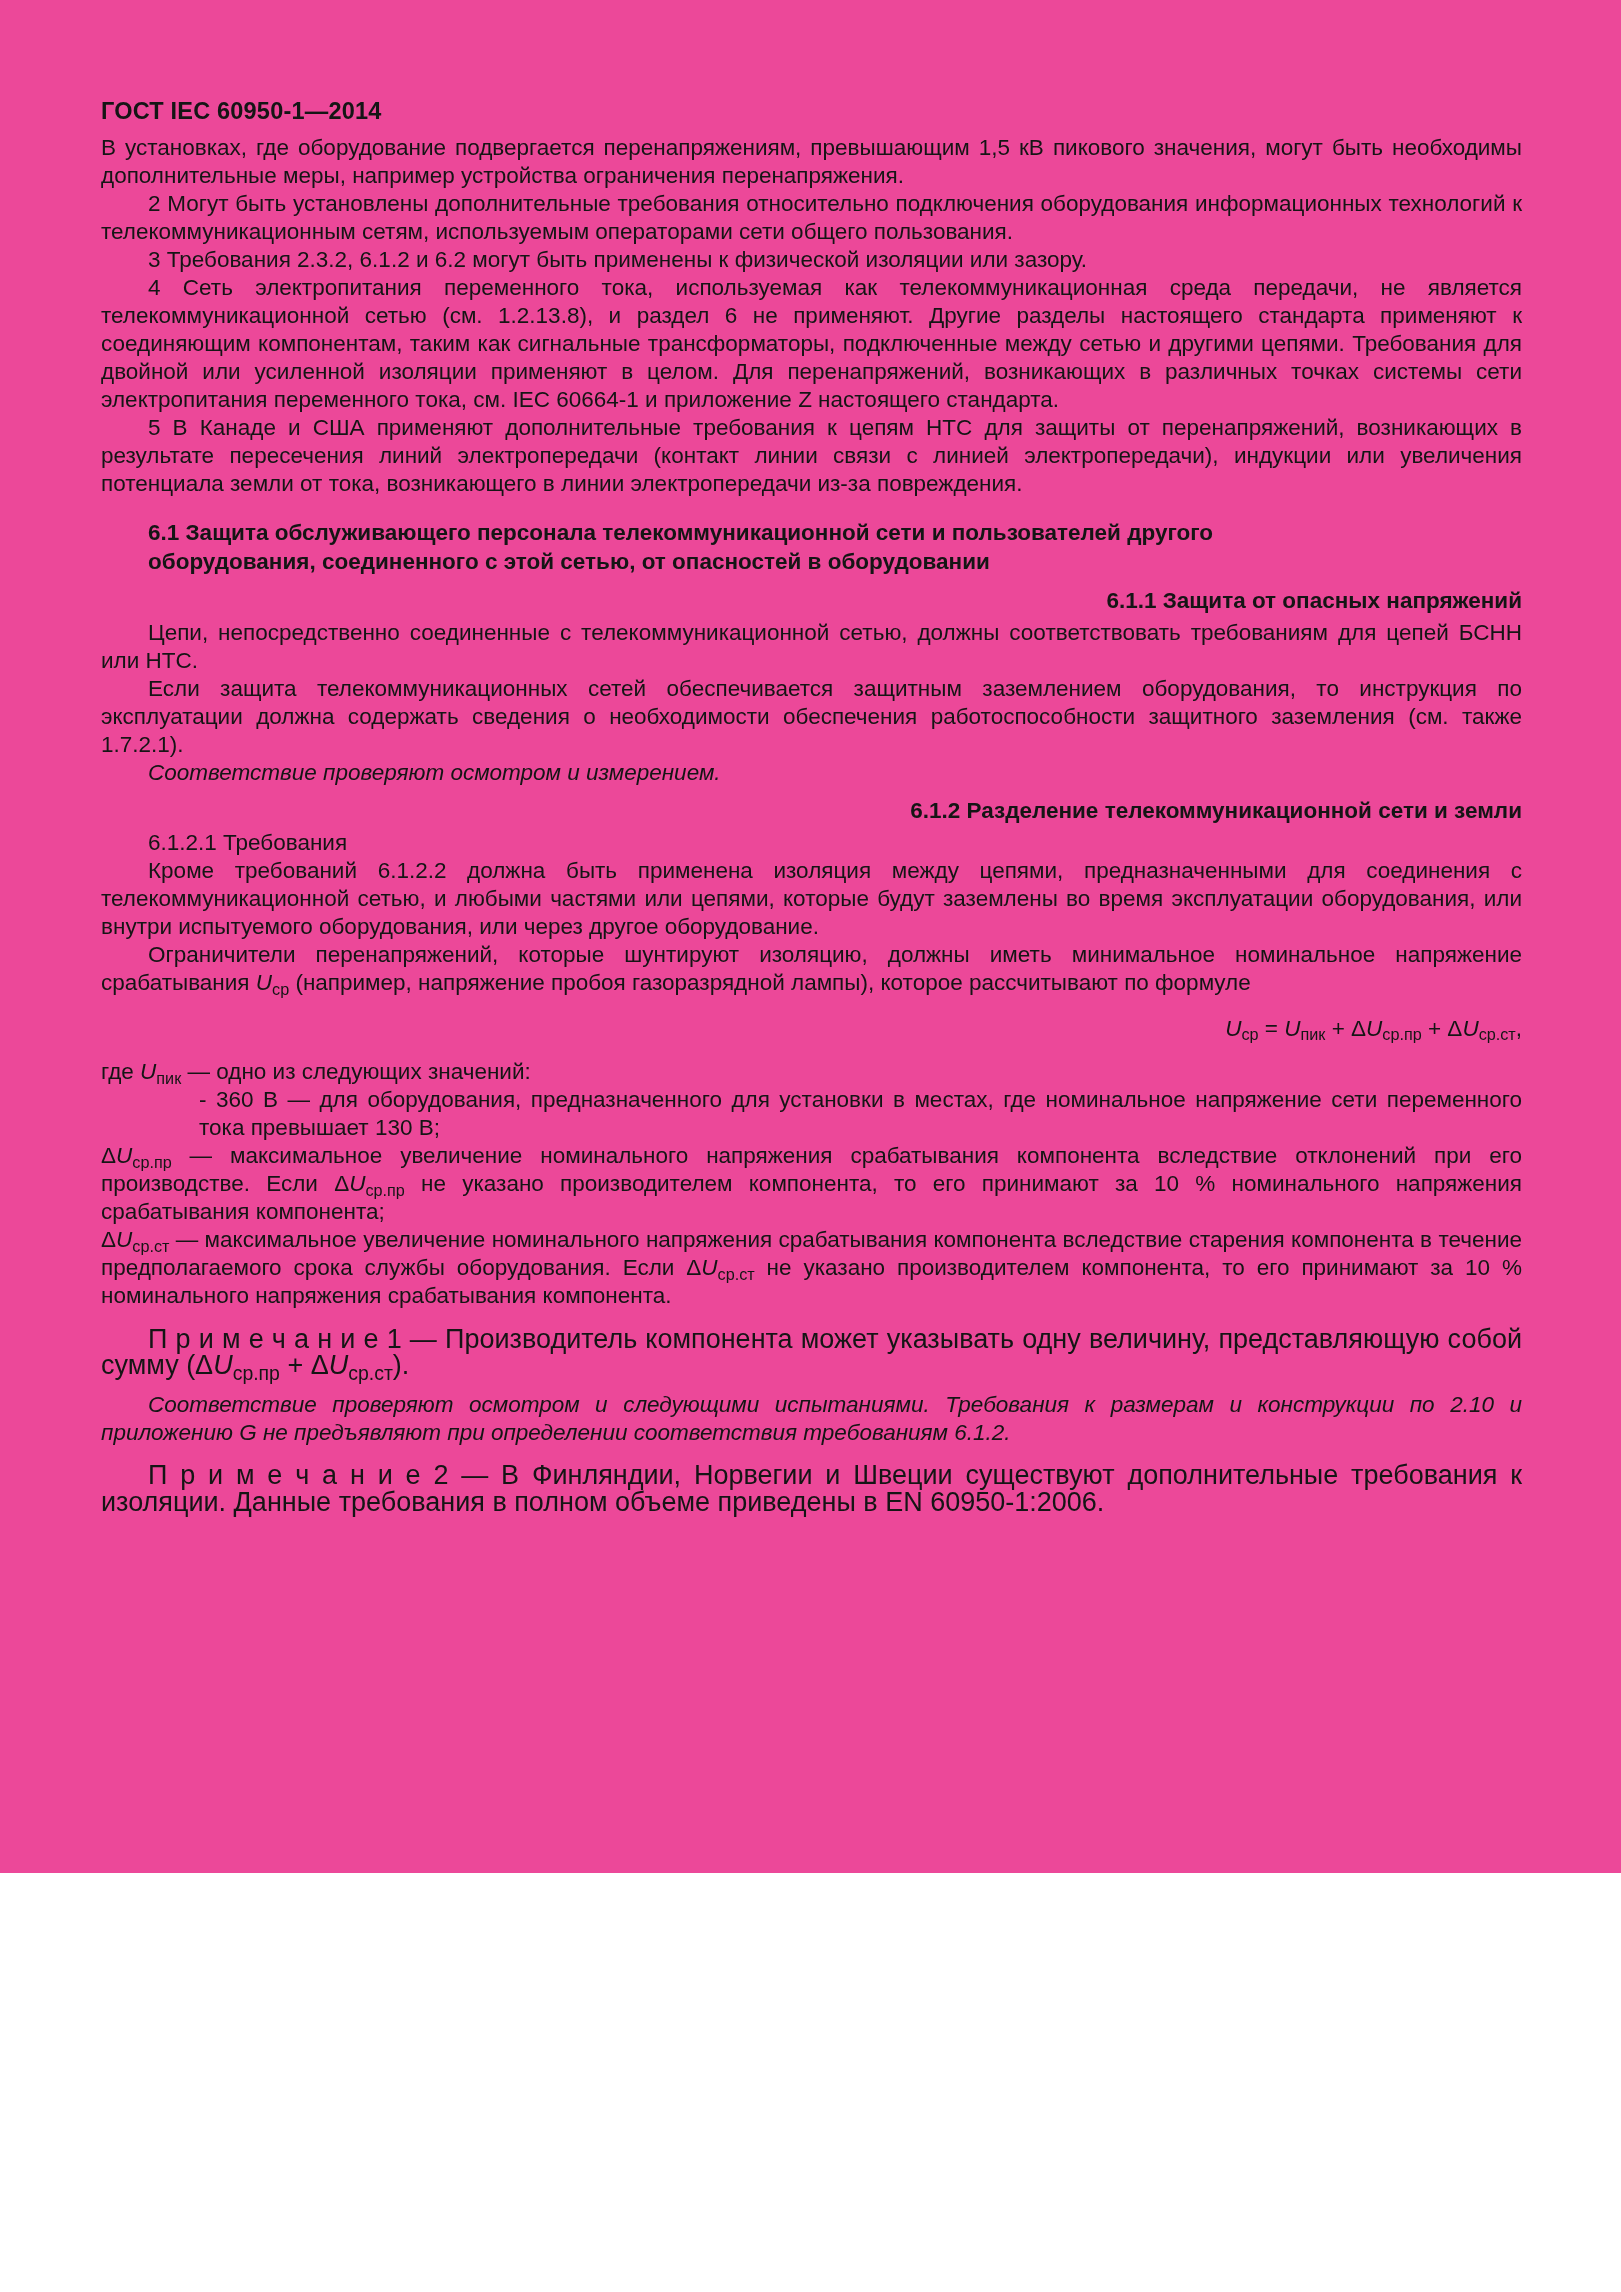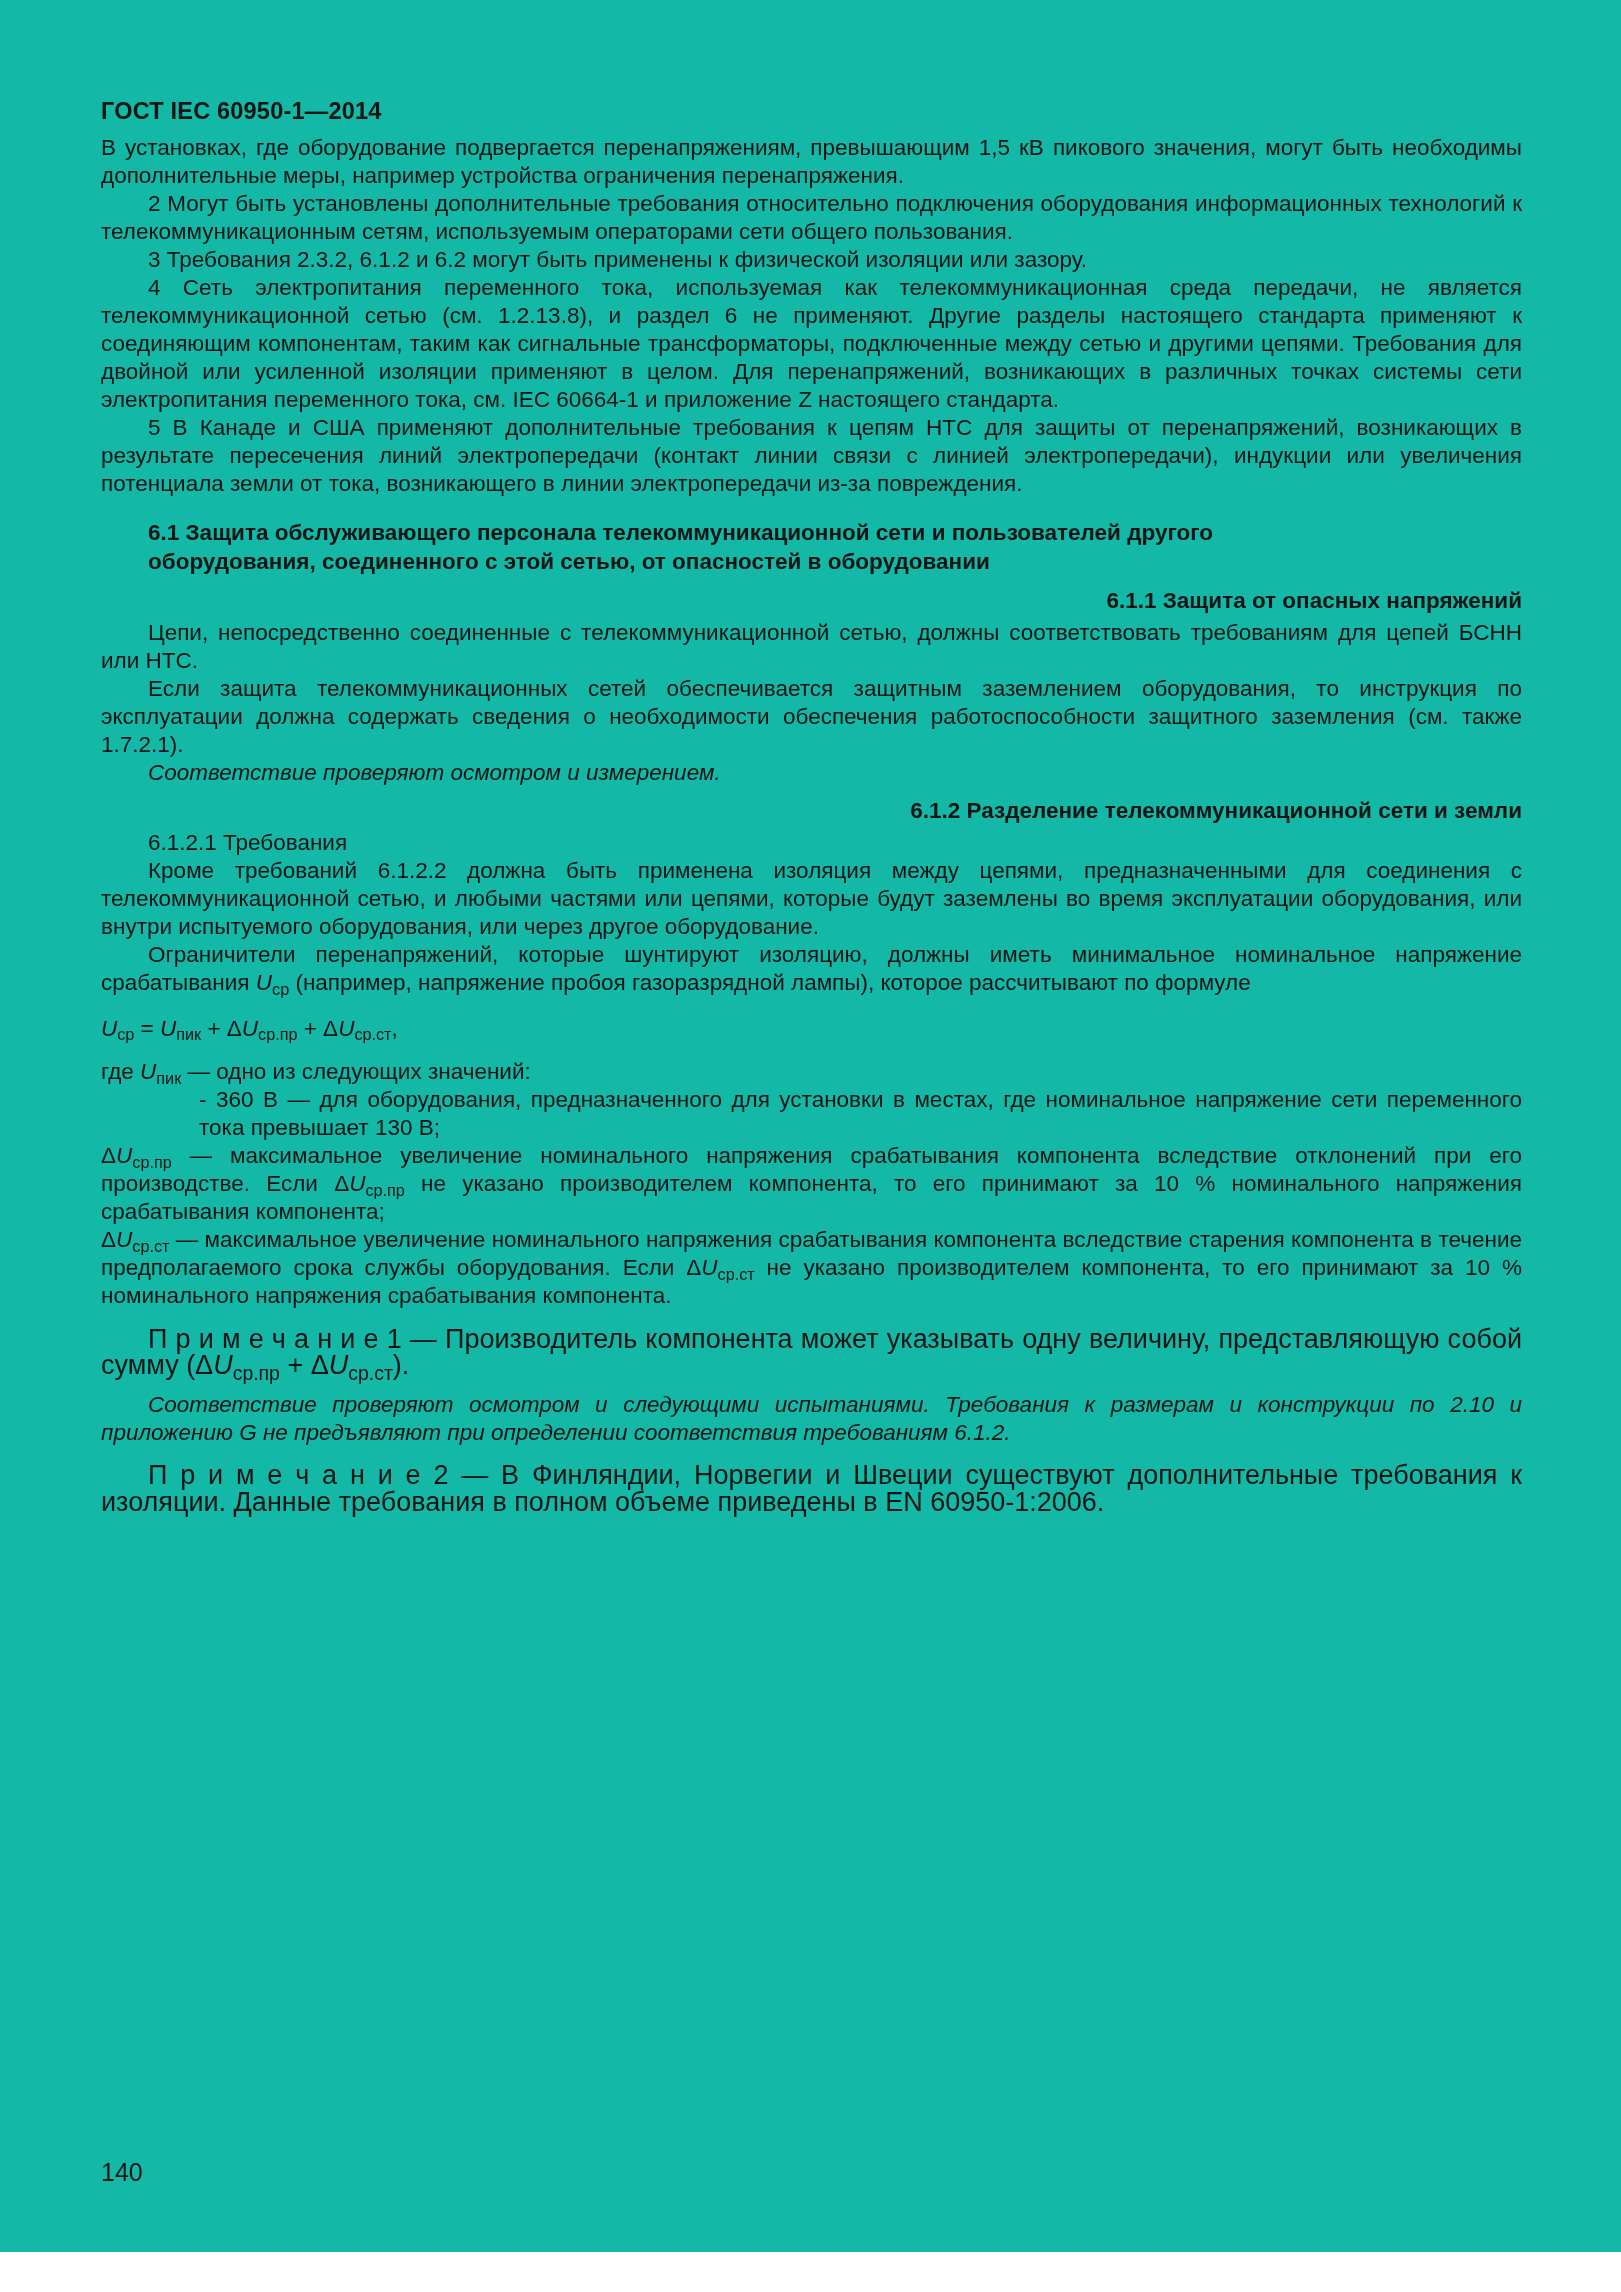--- a/index.html
+++ b/index.html
@@ -1,22 +1,22 @@
 <!DOCTYPE html>
 <html lang="ru"><head>
 <meta charset="utf-8">
 <style>
   * { margin: 0; padding: 0; box-sizing: border-box; }
   html, body { background: #ffffff; }
   .page {
     position: relative;
     width: 1621px;
-    height: 2252px;
+    height: 1873px;
     margin: 0 auto;
-    background: #14b8a6;
+    background: #ec4899;
     color: #151515;
     font-family: "Liberation Sans", "DejaVu Sans", sans-serif;
   }
   .page-header {
     position: absolute;
     top: 98px;
     left: 101px;
     font-size: 23.5px;
     font-weight: bold;
     letter-spacing: 0.2px;
@@ -40,21 +40,21 @@
     line-height: 29px;
     margin: 19.6px 0 11.8px 0;
   }
   .h-sub {
     font-weight: bold;
     text-align: right;
     text-indent: 47px;
     margin: 9.8px 0 3.9px 0;
   }
   .formula {
-    text-align: left;
+    text-align: right;
     text-indent: 0;
     margin: 17.6px 0 15.7px 0;
   }
   .list-item {
     padding-left: 98px;
     text-align: justify;
   }
   .note {
     font-size: 27px;
     line-height: 26.5px;

